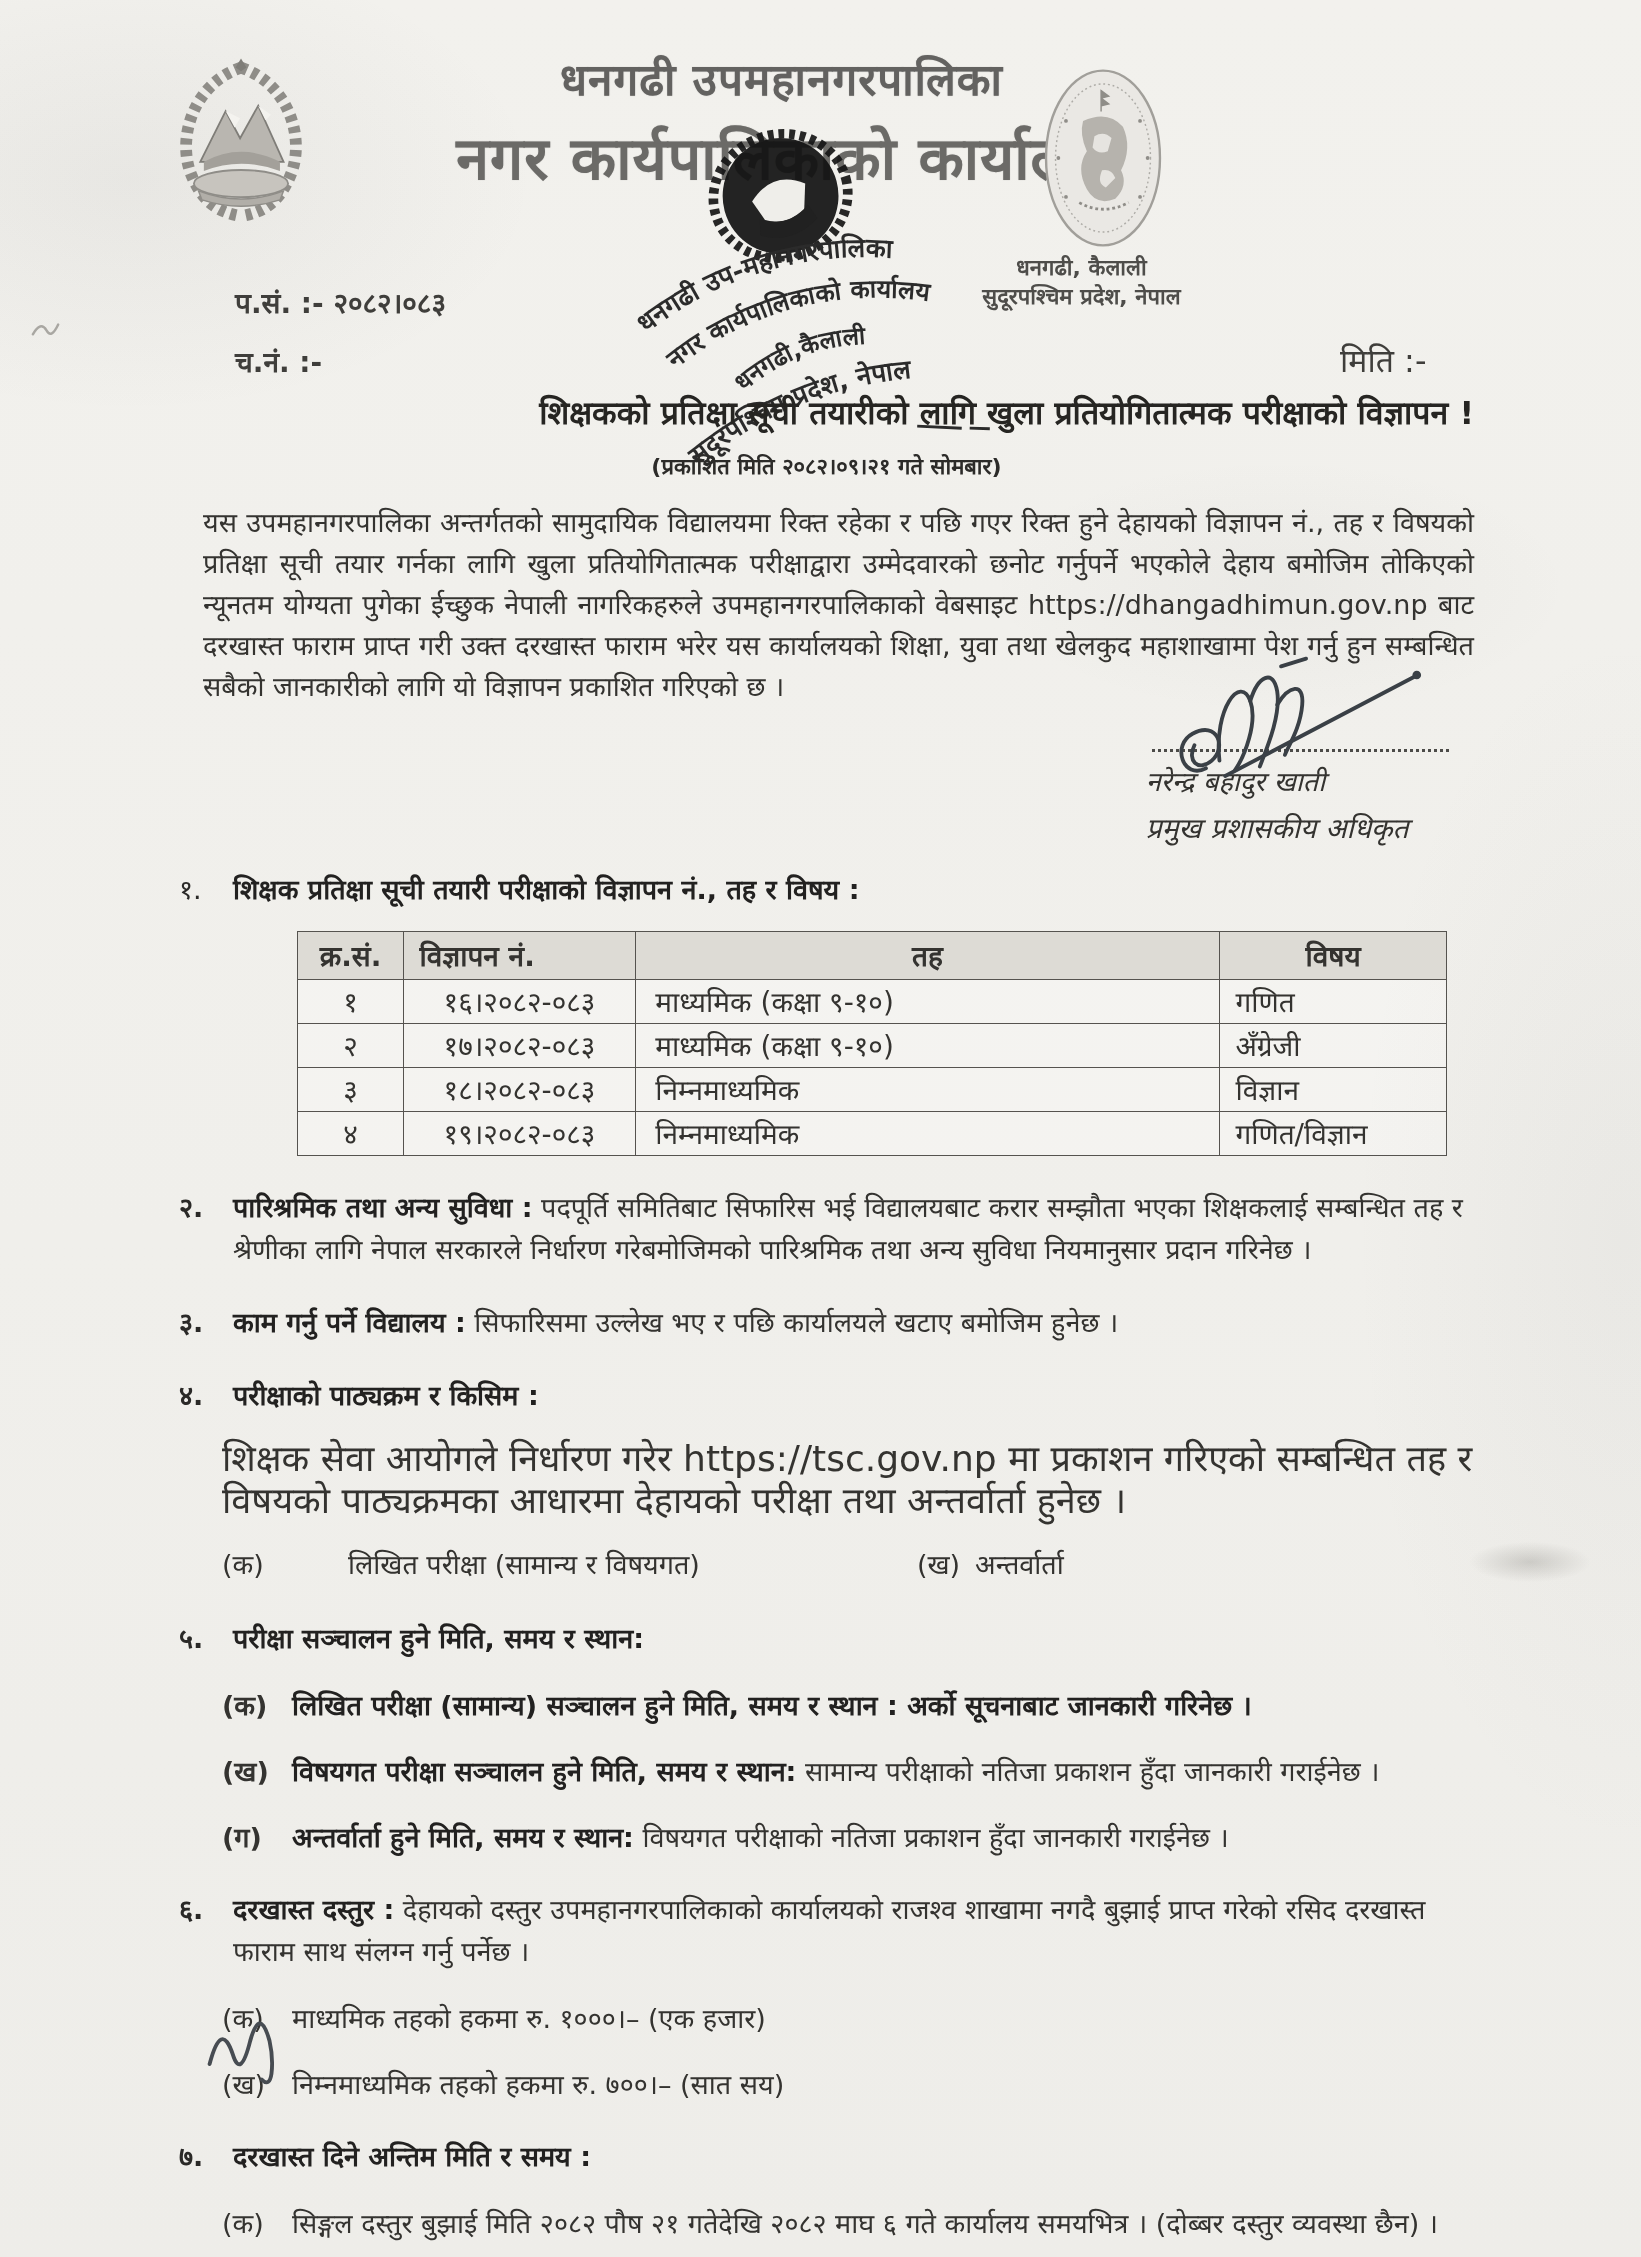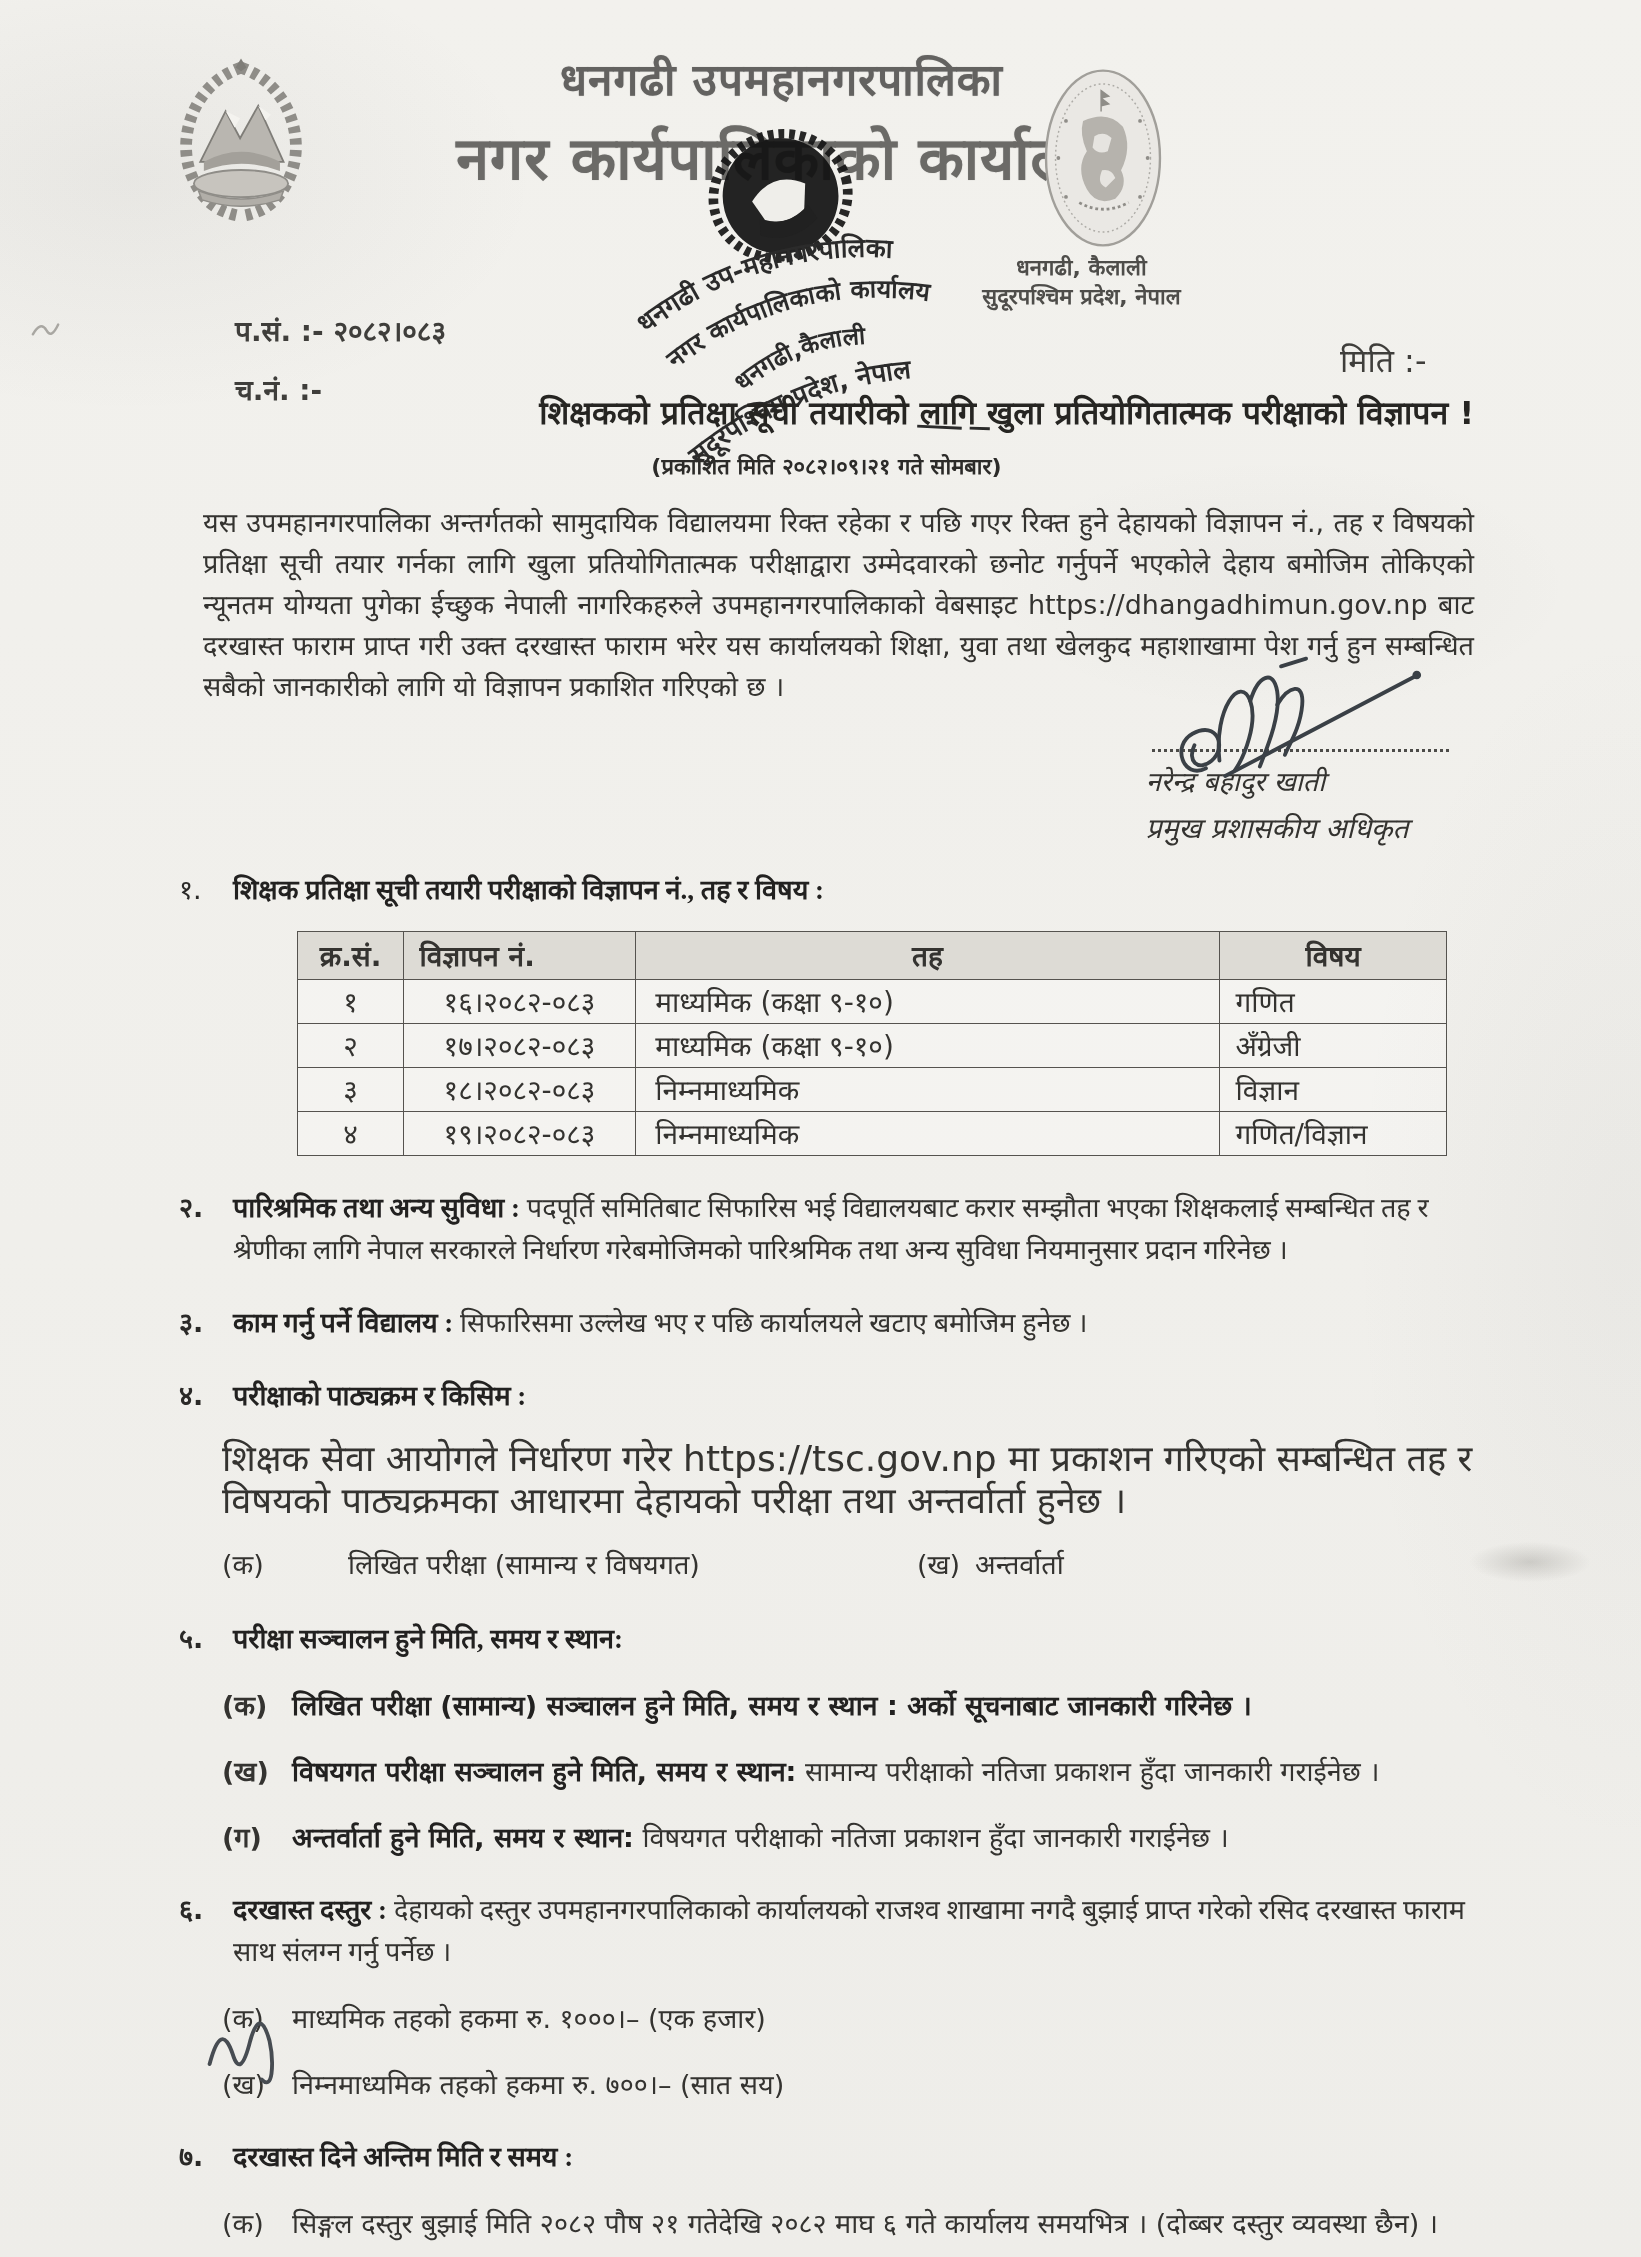--- a/index.html
+++ b/index.html
@@ -16,39 +16,39 @@
   }
   .abs { position:absolute; }
   
   .hdr-emblem { left:164px; top:54px; width:154px; height:174px; }
   .hdr-titles { left:154px; top:48px; width:1255px; text-align:center; }
   .hdr-title1 { font-size:44px; font-weight:700; color:#636260; letter-spacing:1px; text-shadow:0 0 1px rgba(90,90,90,.45); }
   .hdr-title2 { font-size:59px; font-weight:700; color:#6b6a67; letter-spacing:1px; margin-top:7.7px; text-shadow:0 0 1px rgba(90,90,90,.45); }
   .hdr-seal { left:1041px; top:64px; width:124px; height:188px; }
   .hdr-addr { left:951px; top:253px; width:261px; text-align:center; font-size:22px; font-weight:700; color:#4e4d4a; line-height:29px; }
   .stamp-wrap { left:560px; top:114px; width:444px; height:362px; }
-  .refs { left:235px; top:283px; font-size:28px; color:#3f3e3b; font-weight:700;margin-top:28px; }
+  .refs { left:235px; top:283px; font-size:28px; color:#3f3e3b; font-weight:700; }
   .refs .row2 { margin-top:21px; }
   .miti { left:1340px; top:338px; font-size:32px; color:#3f3e3b; font-weight:400; }
   
   .main { position:absolute; left:0; top:390px; width:1641px; padding:0 167px 0 179px; }
   .title { text-align:right; font-size:32px; font-weight:700; color:#262522; }
   .published { text-align:center; font-size:22px; font-weight:700; color:#2c2b29; margin-top:17.4px; }
   .body-para { margin-top:22px; margin-left:24px; font-size:27px; line-height:41px; text-align:justify; color:#343330; }
   
   .sig-block { position:relative; width:309px; margin:35px 19.3px 0 auto; text-align:left;font-style:italic; }
   .sig-svg { position:absolute; left:17.4px; top:-93px; width:290px; height:154px; }
   .sig-dots { height:9.7px; border-bottom:3.9px dotted #4c4b48; margin:0 5.8px 9.7px 5.8px; }
   .sig-name { font-size:27px; color:#343330; }
   .sig-desig { font-size:28px; color:#343330; margin-top:9.7px; }
   
   .sec { display:flex; margin-top:31px; font-size:27px; line-height:42px; }
   .sec-num { width:54px; flex:0 0 54px; font-weight:700; color:#2a2927; }
   .sec-num.light { font-weight:400; }
-  .sec-body { flex:1;font-family:Liberation Serif, serif; }
+  .sec-body { flex:1; }
   .sec-title { font-weight:700; color:#222120; }
   .sec-text { color:#343330; }
   .sub-item { display:flex; margin:25px 0 0 43px; font-size:27px; line-height:41px; }
   .sub-label { flex:0 0 70px; color:#343330; }
   .sub-label.b { font-weight:700; }
   .sub-text { flex:1; color:#343330; }
   .bold-run { font-weight:700; color:#222120; }
   
   .tbl-wrap { margin:19.3px 0 0 118px; }
   table { border-collapse:collapse; table-layout:fixed; width:1149px; background:rgba(255,255,255,.25); }

